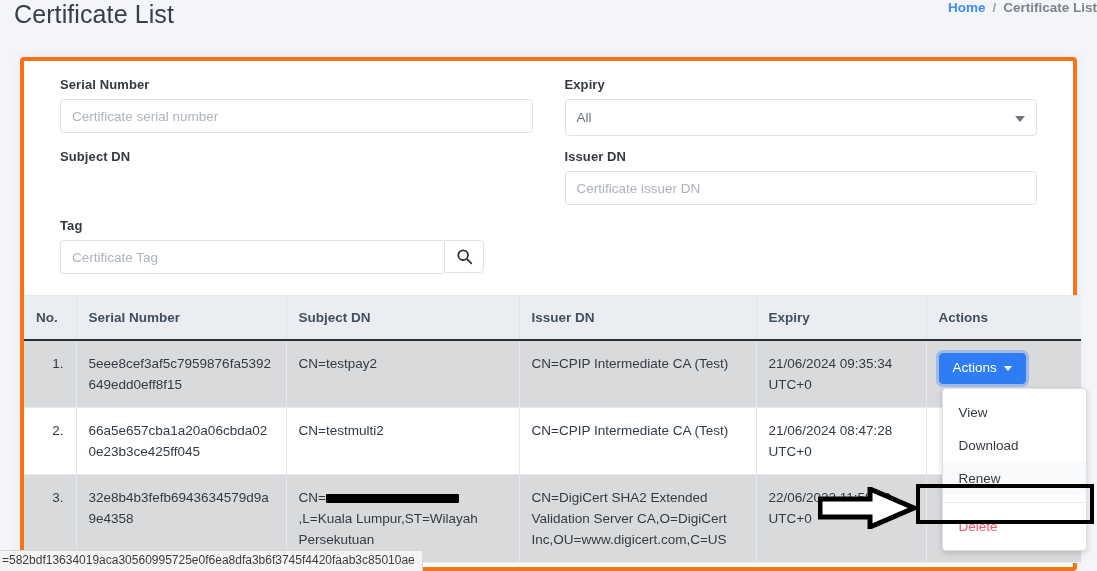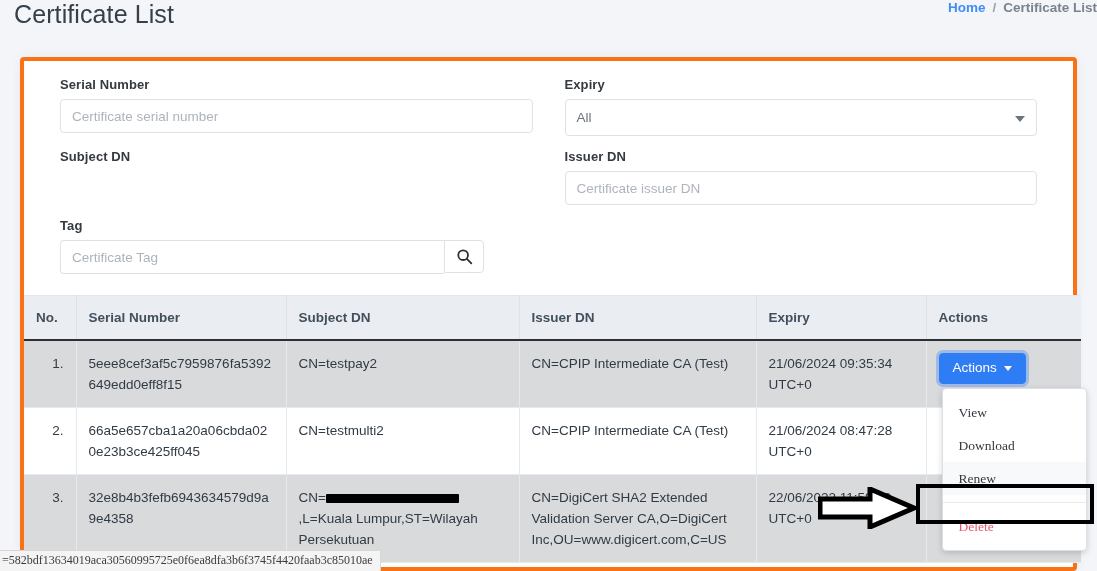--- a/index.html
+++ b/index.html
@@ -228,21 +228,20 @@
     padding: 7px 0 7px 0;
     z-index: 30;
   }
   .dd-item {
     display: block;
     padding: 6px 16px;
     font-size: 13.5px;
     color: #343a40;
     white-space: nowrap;
     cursor: pointer;
-    font-family: Liberation Serif, serif;
   }
   .dd-item.danger { color: #f0556d; }
   .dd-item.highlighted { background: #f8f9fa; }
   .dd-divider {
     height: 1px;
     background: #e9ecef;
     margin: 7px 0;
   }
 
   
@@ -270,21 +269,21 @@
   .status-bar {
     position: absolute;
     left: 0;
     bottom: 0;
     max-width: 594px;
     background: #f4f4f4;
     border-top: 1px solid #d8d8d8;
     border-right: 1px solid #d8d8d8;
     color: #3b3b3b;
     font-size: 12px;
-    font-family: Liberation Serif, serif;
+    font-family: Liberation Sans, sans-serif;
     padding: 2px 7px 3px 2px;
     white-space: nowrap;
     overflow: hidden;
     z-index: 70;
     line-height: 1.25;
   }
 </style>
 </head>
 <body>
 

